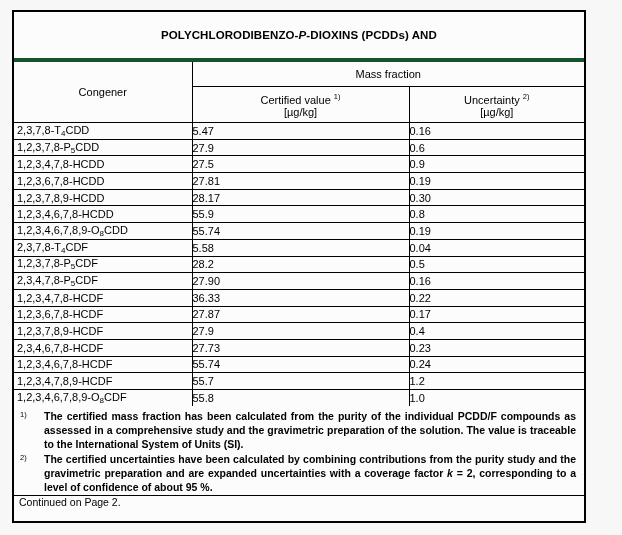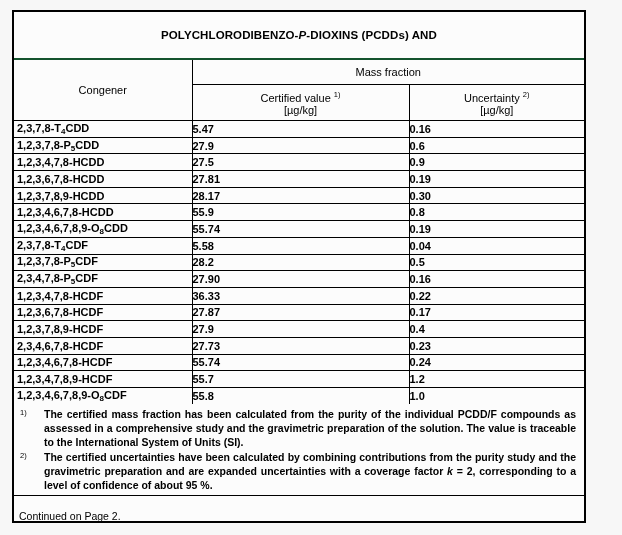--- a/index.html
+++ b/index.html
@@ -19,21 +19,21 @@
     width: 574px; height: 513px;
     box-sizing: border-box;
     border: 2px solid #000;
     background: #fcfcfc;
     display: flex;
     flex-direction: column;
   }
   .title {
     flex: none;
     height: 46px;
-    border-bottom: 2px solid #14532d;
+    border-bottom: 4px solid #14532d;
     display: flex;
     flex-direction: column;
     justify-content: center;
     align-items: center;
     text-align: center;
     font-weight: bold;
     font-size: 11.5px;
     line-height: 15px;
     letter-spacing: 0.1px;
   }
@@ -56,21 +56,20 @@
   }
   th.mass-h { height: 24px; }
   th.sub-h { height: 35px; line-height: 13px; vertical-align: middle; }
   th sup { font-size: 7.5px; vertical-align: super; }
   tbody td {
     height: 15.7px;
     font-size: 11px;
     padding: 0;
     overflow: hidden;
     white-space: nowrap;
-    font-weight: bold;
   }
   tbody td.congener { text-align: left; padding-left: 3px; }
   tbody td.num { text-align: left; }
   tbody sub { font-size: 8px; vertical-align: -2px; }
   .footnotes {
     flex: 1;
     padding: 3px 8px 0 6px;
     overflow: hidden;
   }
   .fn { display: flex; }
@@ -86,21 +85,21 @@
     line-height: 14.3px;
     text-align: justify;
     font-weight: bold;
   }
   .continued {
     flex: none;
     height: 26px;
     box-sizing: border-box;
     border-top: 1px solid #000;
     font-size: 10.5px;
-    padding: 14px 0 0 5px;
+    padding: 0 0 0 5px;
   }
 </style>
 </head>
 <body>
 
 <div class="page">
   <div class="doc">
 
     <div class="title">
       <div><span>POLYCHLORODIBENZO-</span><span class="it">P</span><span>-DIOXINS (PCDDs) AND</span></div>

